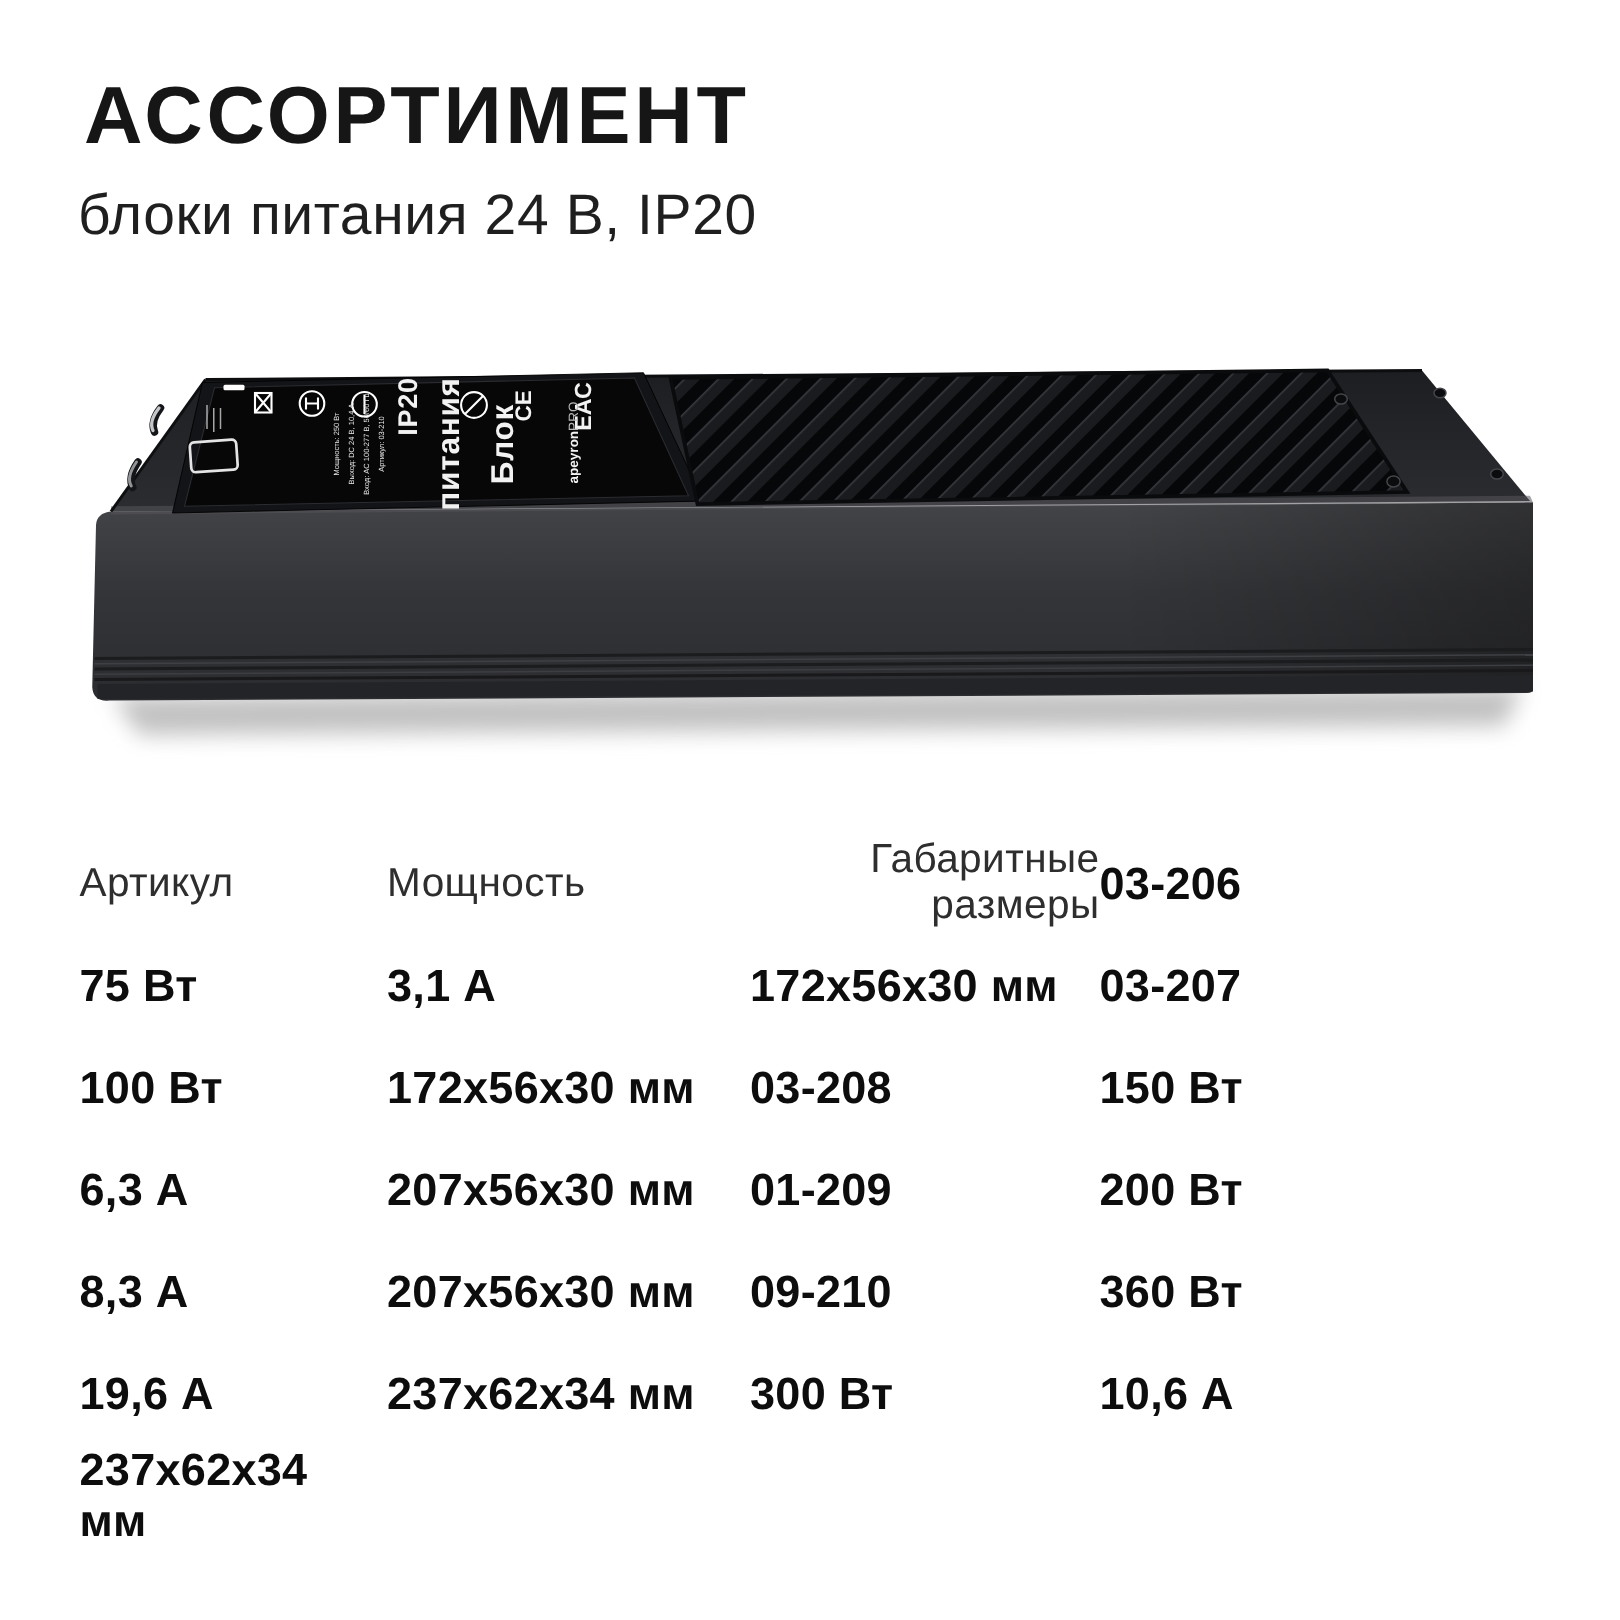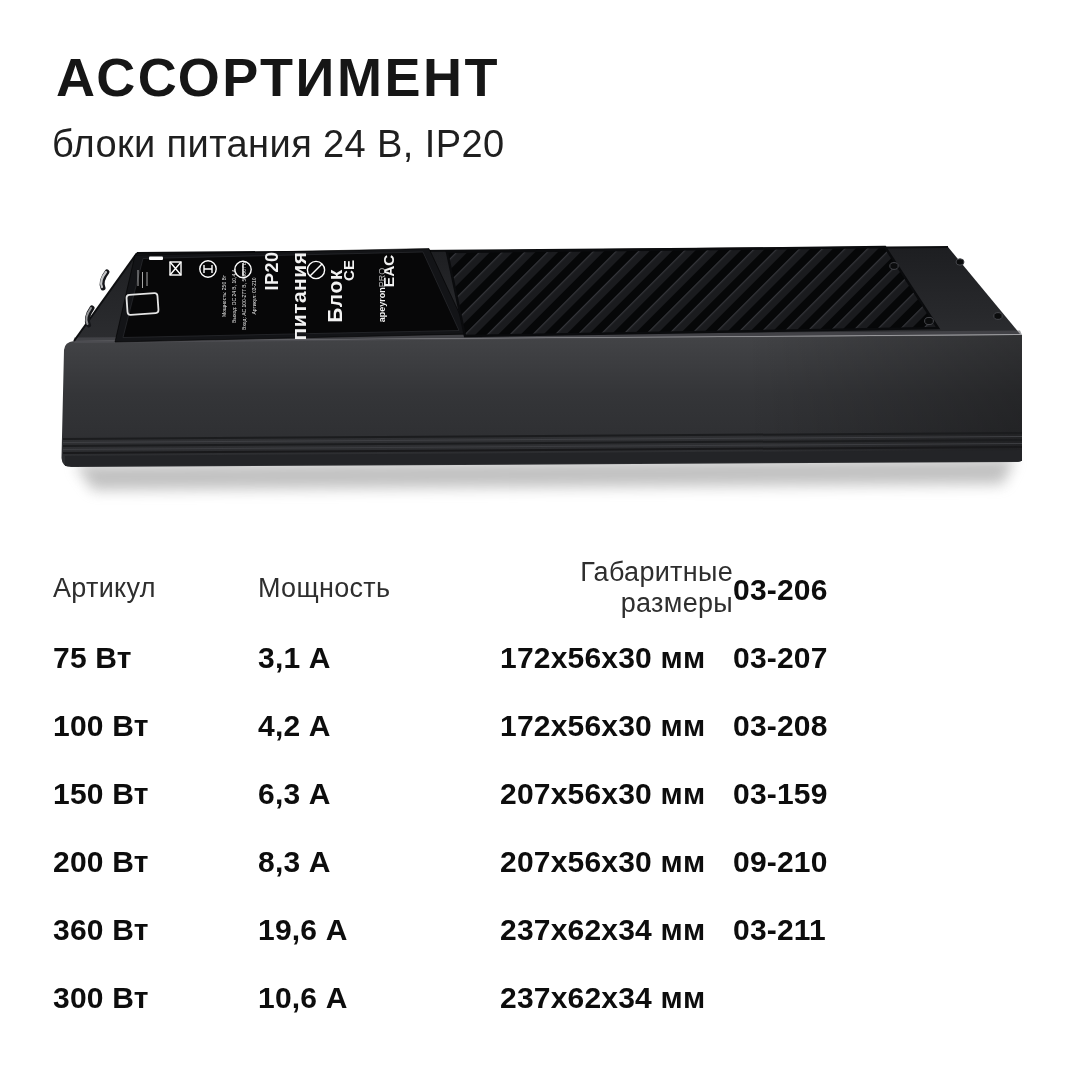--- a/index.html
+++ b/index.html
@@ -137,35 +137,33 @@
   <div class="thead">Мощность</div>
   <div class="thead">Габаритные размеры</div>
 
   <div class="tcell">03-206</div>
   <div class="tcell">75 Вт</div>
   <div class="tcell">3,1 А</div>
   <div class="tcell">172х56х30 мм</div>
 
   <div class="tcell">03-207</div>
   <div class="tcell">100 Вт</div>
-  <div class="tcell">4,2 А</div>
   <div class="tcell">172х56х30 мм</div>
 
   <div class="tcell">03-208</div>
   <div class="tcell">150 Вт</div>
   <div class="tcell">6,3 А</div>
   <div class="tcell">207х56х30 мм</div>
 
-  <div class="tcell">03-159</div>
+  <div class="tcell">01-209</div>
   <div class="tcell">200 Вт</div>
   <div class="tcell">8,3 А</div>
   <div class="tcell">207х56х30 мм</div>
 
   <div class="tcell">09-210</div>
   <div class="tcell">360 Вт</div>
   <div class="tcell">19,6 А</div>
   <div class="tcell">237х62х34 мм</div>
 
-  <div class="tcell">03-211</div>
   <div class="tcell">300 Вт</div>
   <div class="tcell">10,6 А</div>
   <div class="tcell">237х62х34 мм</div>
 </div>
 
 </body></html>

